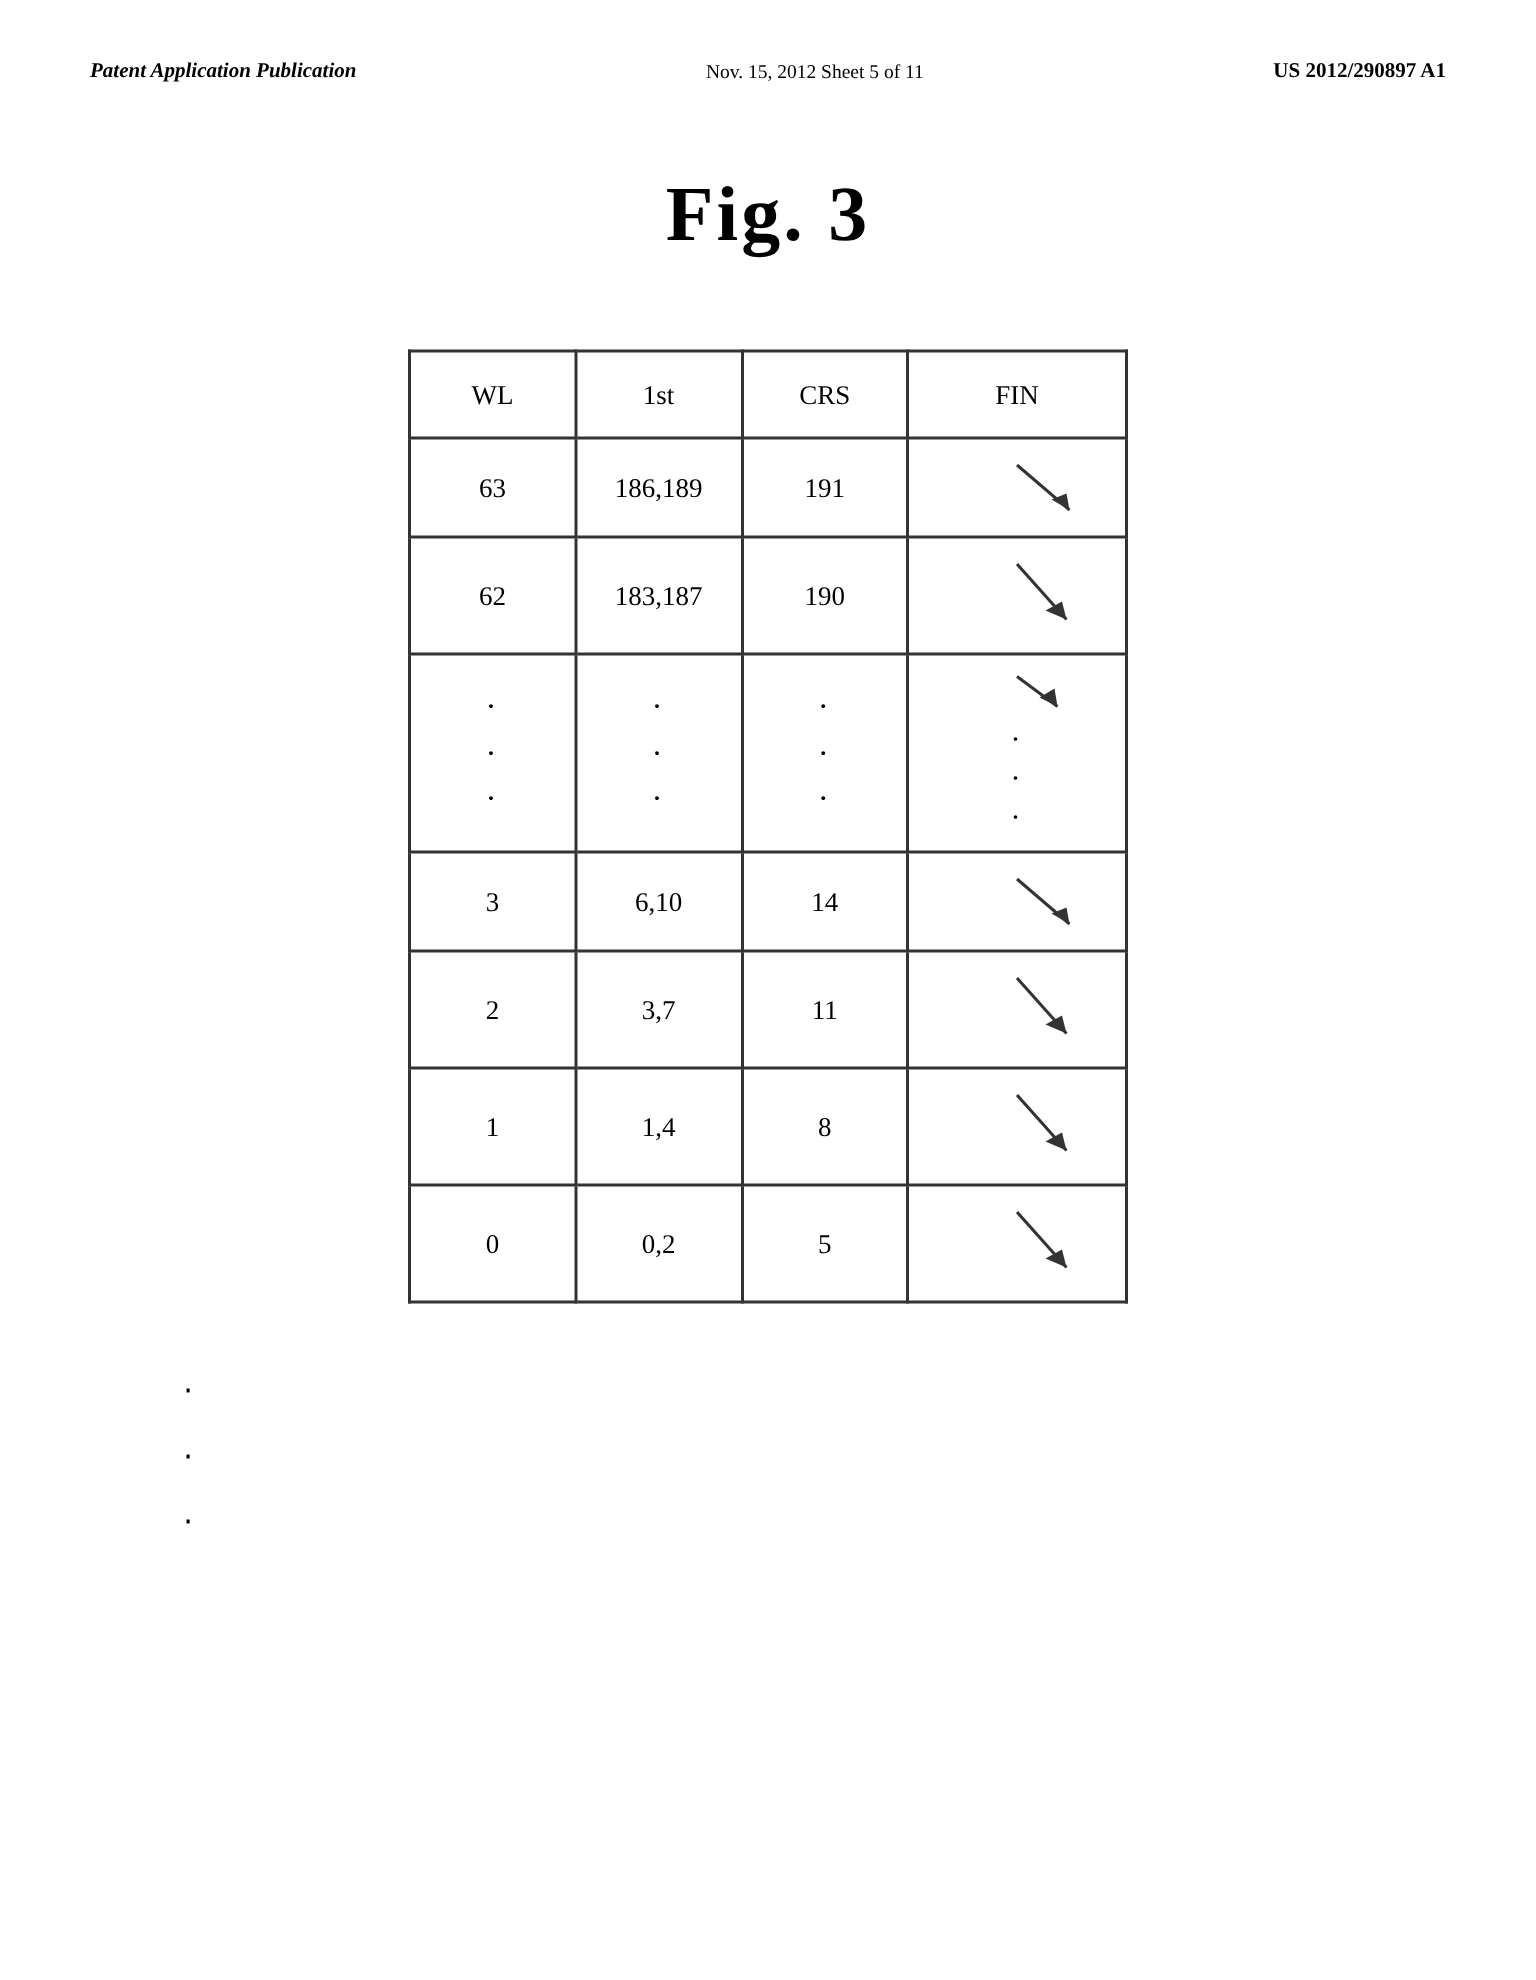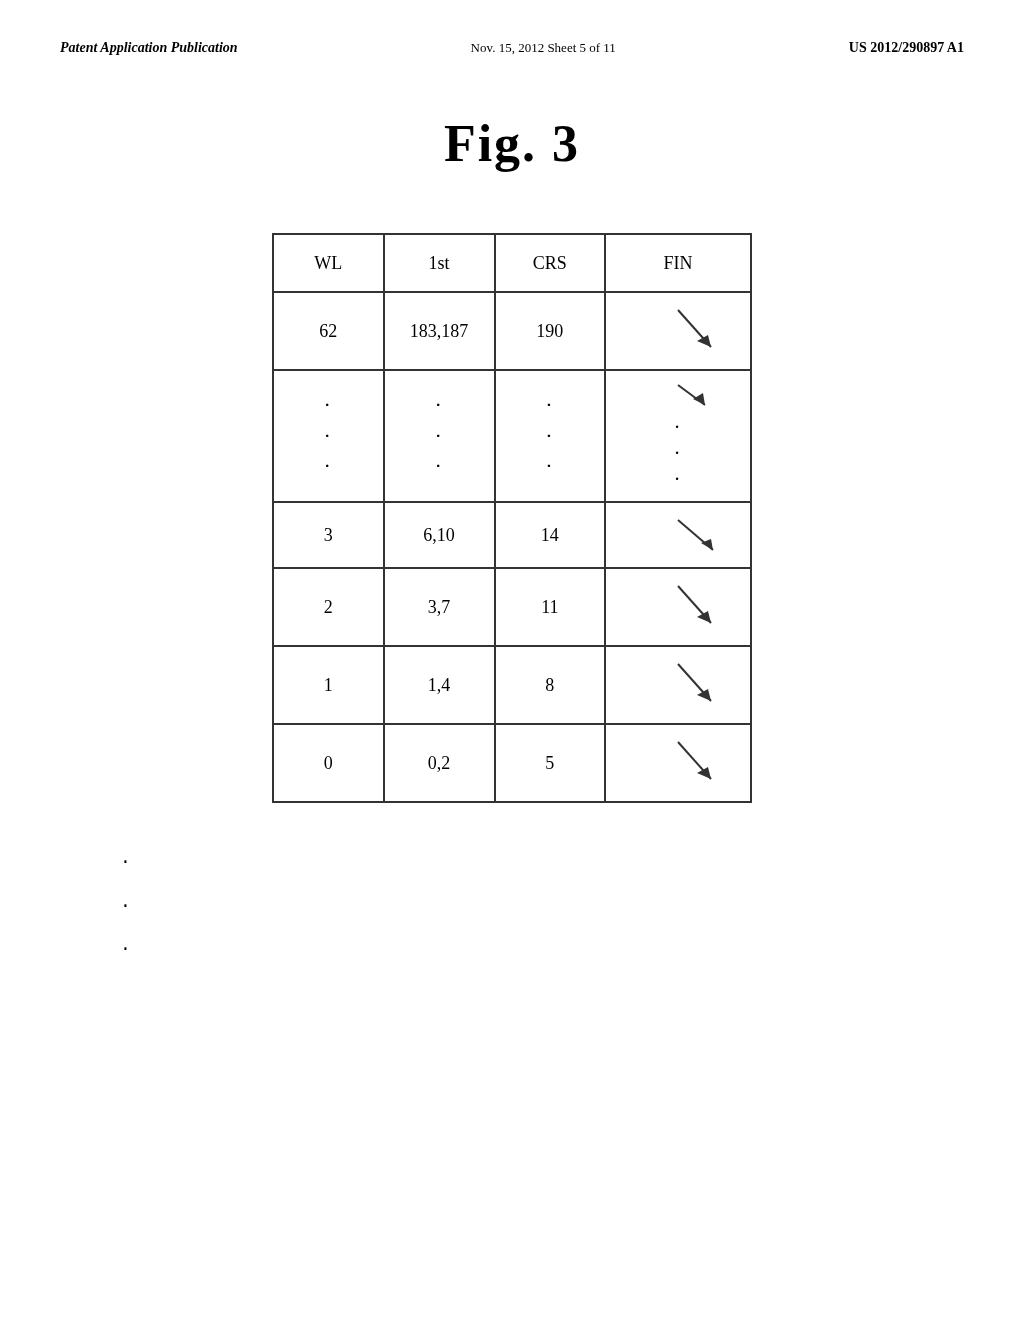--- a/index.html
+++ b/index.html
@@ -138,20 +138,31 @@
       <table>
 
         <tbody>
             <tr>
           <td>WL</td>
           <td>1st</td>
           <td>CRS</td>
           <td>FIN</td>
         </tr>
 
+        <tr>
+          <td>63</td>
+          <td>186,189</td>
+          <td>191</td>
+          <td class="fin-arrow-cell">
+            <svg width="90" height="40" viewBox="0 0 90 40" style="display:block; margin: auto;">
+              <line x1="45" y1="5" x2="80" y2="35" stroke="#333" stroke-width="2"></line>
+              <polygon points="80,35 68,28 78,24" fill="#333"></polygon>
+            </svg>
+          </td>
+        </tr>
 
         <tr>
           <td>62</td>
           <td>183,187</td>
           <td>190</td>
           <td class="fin-arrow-cell">
             <svg width="90" height="52" viewBox="0 0 90 52" style="display:block; margin: auto;">
               <line x1="45" y1="5" x2="78" y2="42" stroke="#333" stroke-width="2"></line>
               <polygon points="78,42 64,36 75,30" fill="#333"></polygon>
             </svg>

